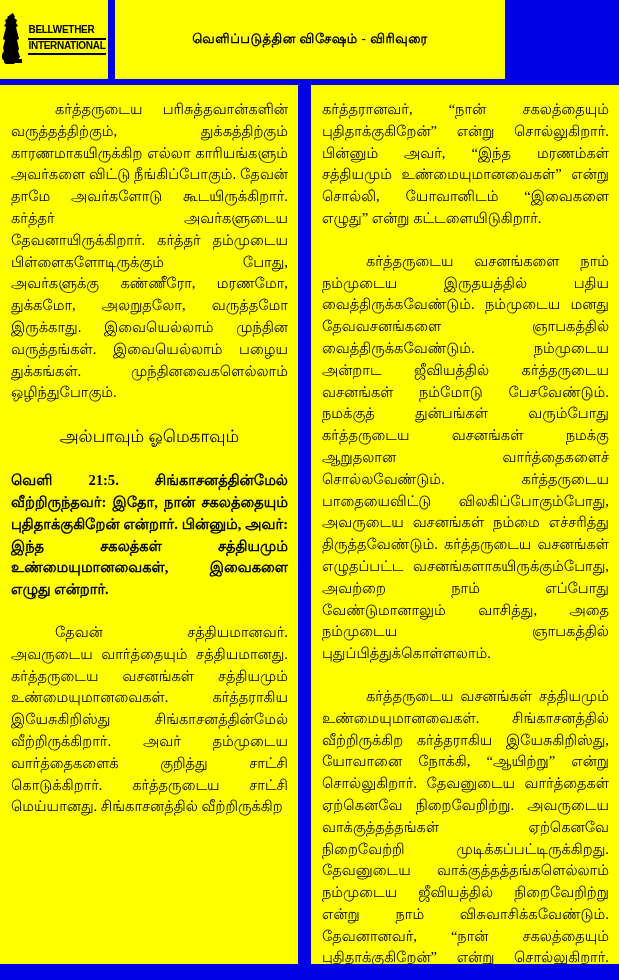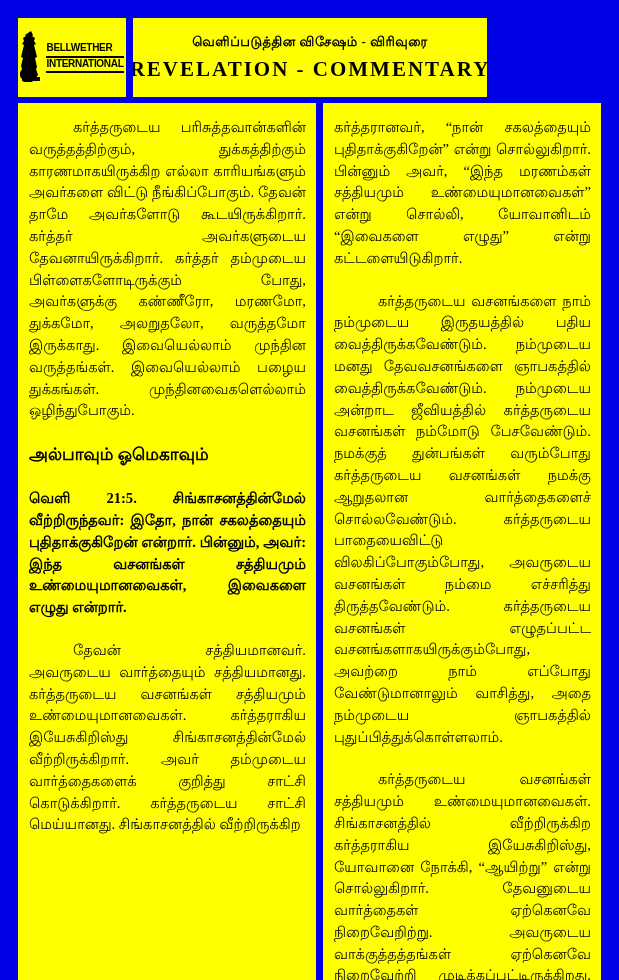--- a/index.html
+++ b/index.html
@@ -6,21 +6,21 @@
   body {
     font-family: "Liberation Serif", serif;
     background: #444;
   }
   .page {
     position: relative;
     width: 619px;
     height: 980px;
     box-sizing: border-box;
     background: #0101e6;
-    padding: 18px;
+    padding: 0;
     overflow: hidden;
   }
   .header {
     display: grid;
     grid-template-columns: 108px 1fr 107px;
     gap: 7px;
     height: 79px;
     margin-bottom: 6px;
   }
   .cell {
@@ -70,38 +70,38 @@
     font-family: "Liberation Serif", serif;
     font-weight: bold;
     font-size: 21px;
     letter-spacing: 2px;
     color: #000;
     white-space: nowrap;
   }
   .body-grid {
     display: grid;
     grid-template-columns: 298px 1fr;
-    gap: 7px;
+    gap: 13px;
     height: 879px;
   }
   .column {
     padding: 14px 10px 8px 11px;
     font-size: 14.6px;
     line-height: 21.8px;
     color: #000;
     text-align: justify;
   }
   .column p { margin: 0 0 21px 0; }
   .column p.indent { text-indent: 44px; }
   .column p.verse { font-weight: bold; }
   .col-heading {
-    font-weight: bold;
+    font-weight: normal;
     font-size: 17px;
     margin: 0;
-    text-align: left;
+    text-align: center;
     line-height: 24px;
   }
   .col-heading.last { margin-bottom: 21px; }
 </style>
 </head>
 <body>
 
 <div class="page">
 
   <div class="header">
@@ -114,32 +114,31 @@
         </svg>
       </span>
       <span class="logo-text">
         <span class="logo-line">BELLWETHER</span>
         <span class="logo-line">INTERNATIONAL</span>
       </span>
     </div>
 
     <div class="cell title-box">
       <div class="title-tamil">வெளிப்படுத்தின விசேஷம் - விரிவுரை</div>
-      <div class="title-english">REVELATION - COMMENTARY</div>
     </div>
 
 
   </div>
 
   <div class="body-grid">
 
     <div class="cell column">
       <p class="indent">கர்த்தருடைய பரிசுத்தவான்களின் வருத்தத்திற்கும், துக்கத்திற்கும் காரணமாகயிருக்கிற எல்லா காரியங்களும் அவர்களை விட்டு நீங்கிப்போகும். தேவன் தாமே அவர்களோடு கூடயிருக்கிறார். கர்த்தர் அவர்களுடைய தேவனாயிருக்கிறார். கர்த்தர் தம்முடைய பிள்ளைகளோடிருக்கும் போது, அவர்களுக்கு கண்ணீரோ, மரணமோ, துக்கமோ, அலறுதலோ, வருத்தமோ இருக்காது. இவையெல்லாம் முந்தின வருத்தங்கள். இவையெல்லாம் பழைய துக்கங்கள். முந்தினவைகளெல்லாம் ஒழிந்துபோகும்.</p>
       <p class="col-heading">அல்பாவும் ஓமெகாவும்</p>
-      <p class="verse">வெளி 21:5. சிங்காசனத்தின்மேல் வீற்றிருந்தவர்: இதோ, நான் சகலத்தையும் புதிதாக்குகிறேன் என்றார். பின்னும், அவர்: இந்த வசனங்கள் சத்தியமும் உண்மையுமானவைகள், இவைகளை எழுது என்றார்.</p>
+      <p class="verse">வெளி 21:5. சிங்காசனத்தின்மேல் வீற்றிருந்தவர்: இதோ, நான் சகலத்தையும் புதிதாக்குகிறேன் என்றார். பின்னும், அவர்: இந்த சகலத்கள் சத்தியமும் உண்மையுமானவைகள், இவைகளை எழுது என்றார்.</p>
       <p class="indent">தேவன் சத்தியமானவர். அவருடைய வார்த்தையும் சத்தியமானது. கர்த்தருடைய வசனங்கள் சத்தியமும் உண்மையுமானவைகள். கர்த்தராகிய இயேசுகிறிஸ்து சிங்காசனத்தின்மேல் வீற்றிருக்கிறார். அவர் தம்முடைய வார்த்தைகளைக் குறித்து சாட்சி கொடுக்கிறார். கர்த்தருடைய சாட்சி மெய்யானது. சிங்காசனத்தில் வீற்றிருக்கிற</p>
     </div>
 
     <div class="cell column">
       <p>கர்த்தரானவர், “நான் சகலத்தையும் புதிதாக்குகிறேன்” என்று சொல்லுகிறார். பின்னும் அவர், “இந்த மரணம்கள் சத்தியமும் உண்மையுமானவைகள்” என்று சொல்லி, யோவானிடம் “இவைகளை எழுது” என்று கட்டளையிடுகிறார்.</p>
       <p class="indent">கர்த்தருடைய வசனங்களை நாம் நம்முடைய இருதயத்தில் பதிய வைத்திருக்கவேண்டும். நம்முடைய மனது தேவவசனங்களை ஞாபகத்தில் வைத்திருக்கவேண்டும். நம்முடைய அன்றாட ஜீவியத்தில் கர்த்தருடைய வசனங்கள் நம்மோடு பேசவேண்டும். நமக்குத் துன்பங்கள் வரும்போது கர்த்தருடைய வசனங்கள் நமக்கு ஆறுதலான வார்த்தைகளைச் சொல்லவேண்டும். கர்த்தருடைய பாதையைவிட்டு விலகிப்போகும்போது, அவருடைய வசனங்கள் நம்மை எச்சரித்து திருத்தவேண்டும். கர்த்தருடைய வசனங்கள் எழுதப்பட்ட வசனங்களாகயிருக்கும்போது, அவற்றை நாம் எப்போது வேண்டுமானாலும் வாசித்து, அதை நம்முடைய ஞாபகத்தில் புதுப்பித்துக்கொள்ளலாம்.</p>
       <p class="indent">கர்த்தருடைய வசனங்கள் சத்தியமும் உண்மையுமானவைகள். சிங்காசனத்தில் வீற்றிருக்கிற கர்த்தராகிய இயேசுகிறிஸ்து, யோவானை நோக்கி, “ஆயிற்று” என்று சொல்லுகிறார். தேவனுடைய வார்த்தைகள் ஏற்கெனவே நிறைவேறிற்று. அவருடைய வாக்குத்தத்தங்கள் ஏற்கெனவே நிறைவேற்றி முடிக்கப்பட்டிருக்கிறது. தேவனுடைய வாக்குத்தத்தங்களெல்லாம் நம்முடைய ஜீவியத்தில் நிறைவேறிற்று என்று நாம் விசுவாசிக்கவேண்டும். தேவனானவர், “நான் சகலத்தையும் புதிதாக்குகிறேன்” என்று சொல்லுகிறார். இந்த வாக்கியத்தைச் சொல்லிவிட்டு, இது “ஆயிற்று” என்றும் சொல்லுகிறார். அவர் சகலத்தையும் புதிதாக்கிவிட்டார்.</p>
     </div>
 
   </div>

